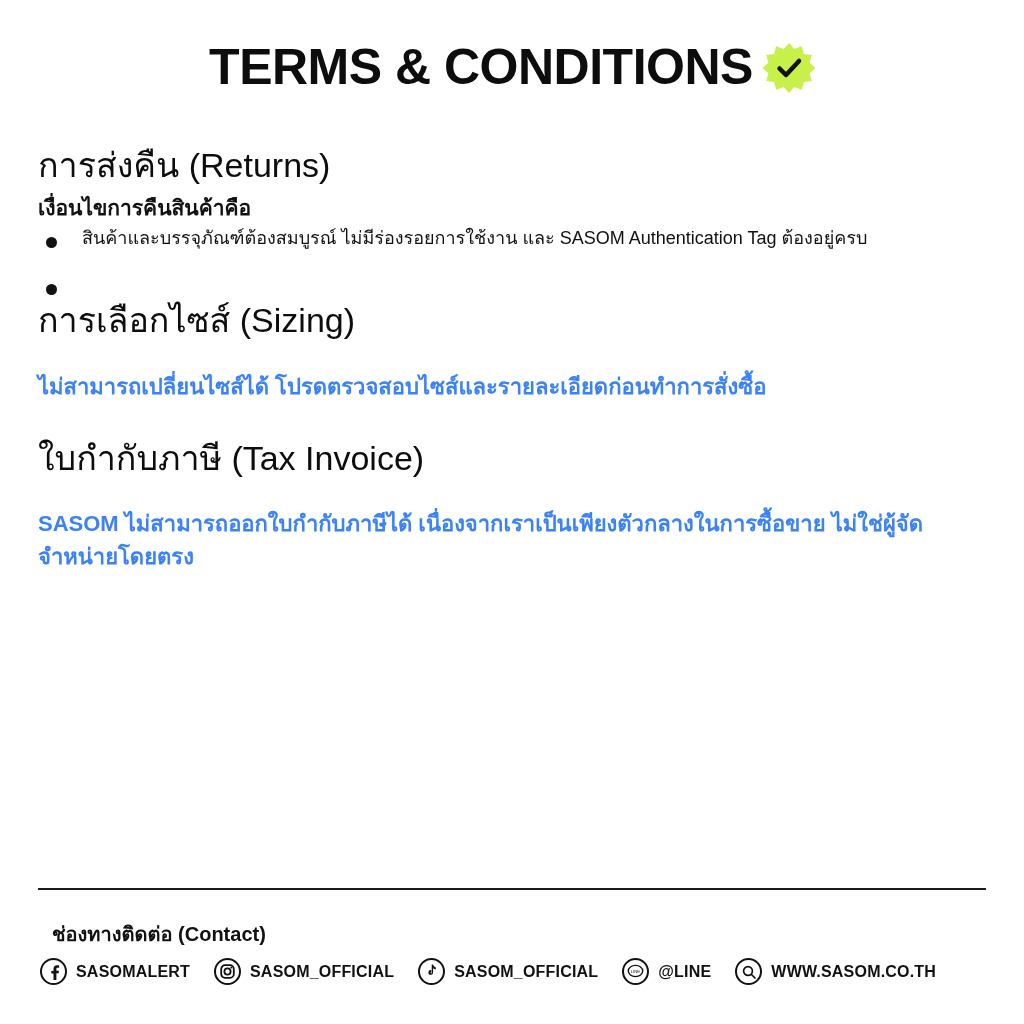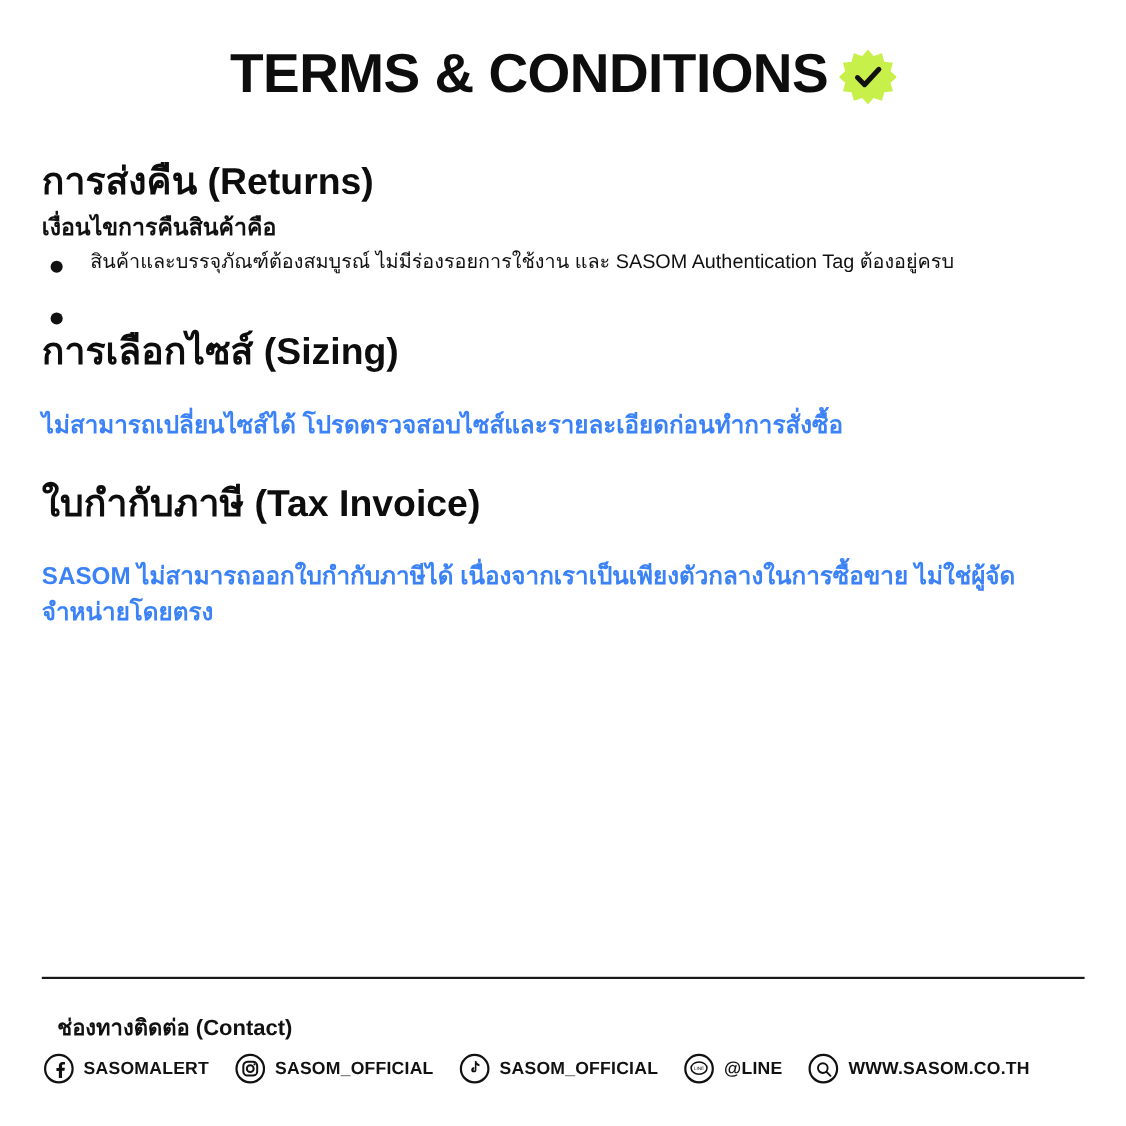--- a/index.html
+++ b/index.html
@@ -12,21 +12,21 @@
   }
   .page {
     width: 1024px; height: 1024px;
     position: relative;
     padding: 0 38px;
   }
 
   
   .title-row {
     display: flex;
-    align-items: flex-end;
+    align-items: flex-start;
     justify-content: center;
     gap: 10px;
     padding-top: 38px;
     padding-bottom: 10px;
   }
   .title-text {
     font-size: 50px;
     font-weight: 800;
     letter-spacing: -0.5px;
     color: #0d0d0d;
@@ -41,21 +41,21 @@
   }
   .badge svg { display: block; }
 
   
   .content { padding-top: 38px; }
 
   .section { margin-bottom: 4px; }
 
   .h2 {
     font-size: 34px;
-    font-weight: 700;
+    font-weight: 400;
     color: #0d0d0d;
     line-height: 1.25;
     margin-bottom: 6px;
   }
   .sub-bold {
     font-size: 21px;
     font-weight: 700;
     color: #111;
     line-height: 1.4;
     margin-bottom: 4px;

